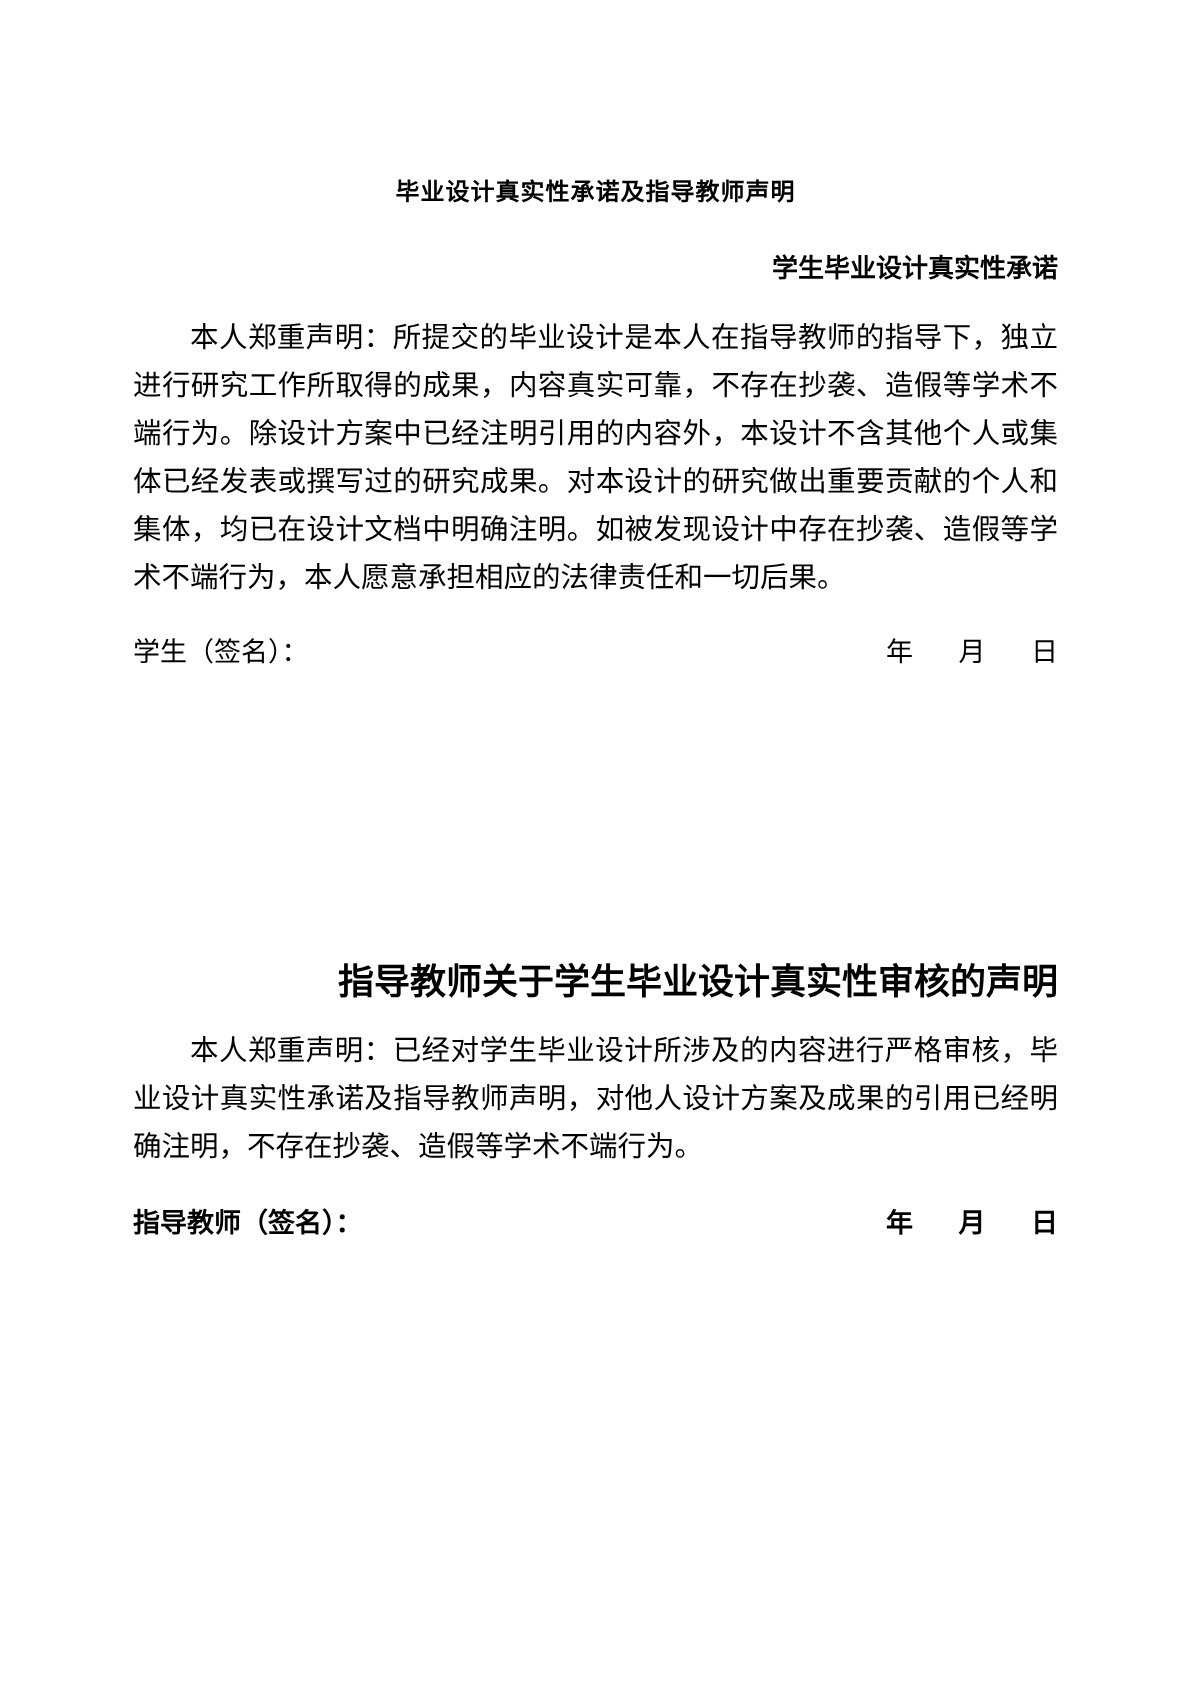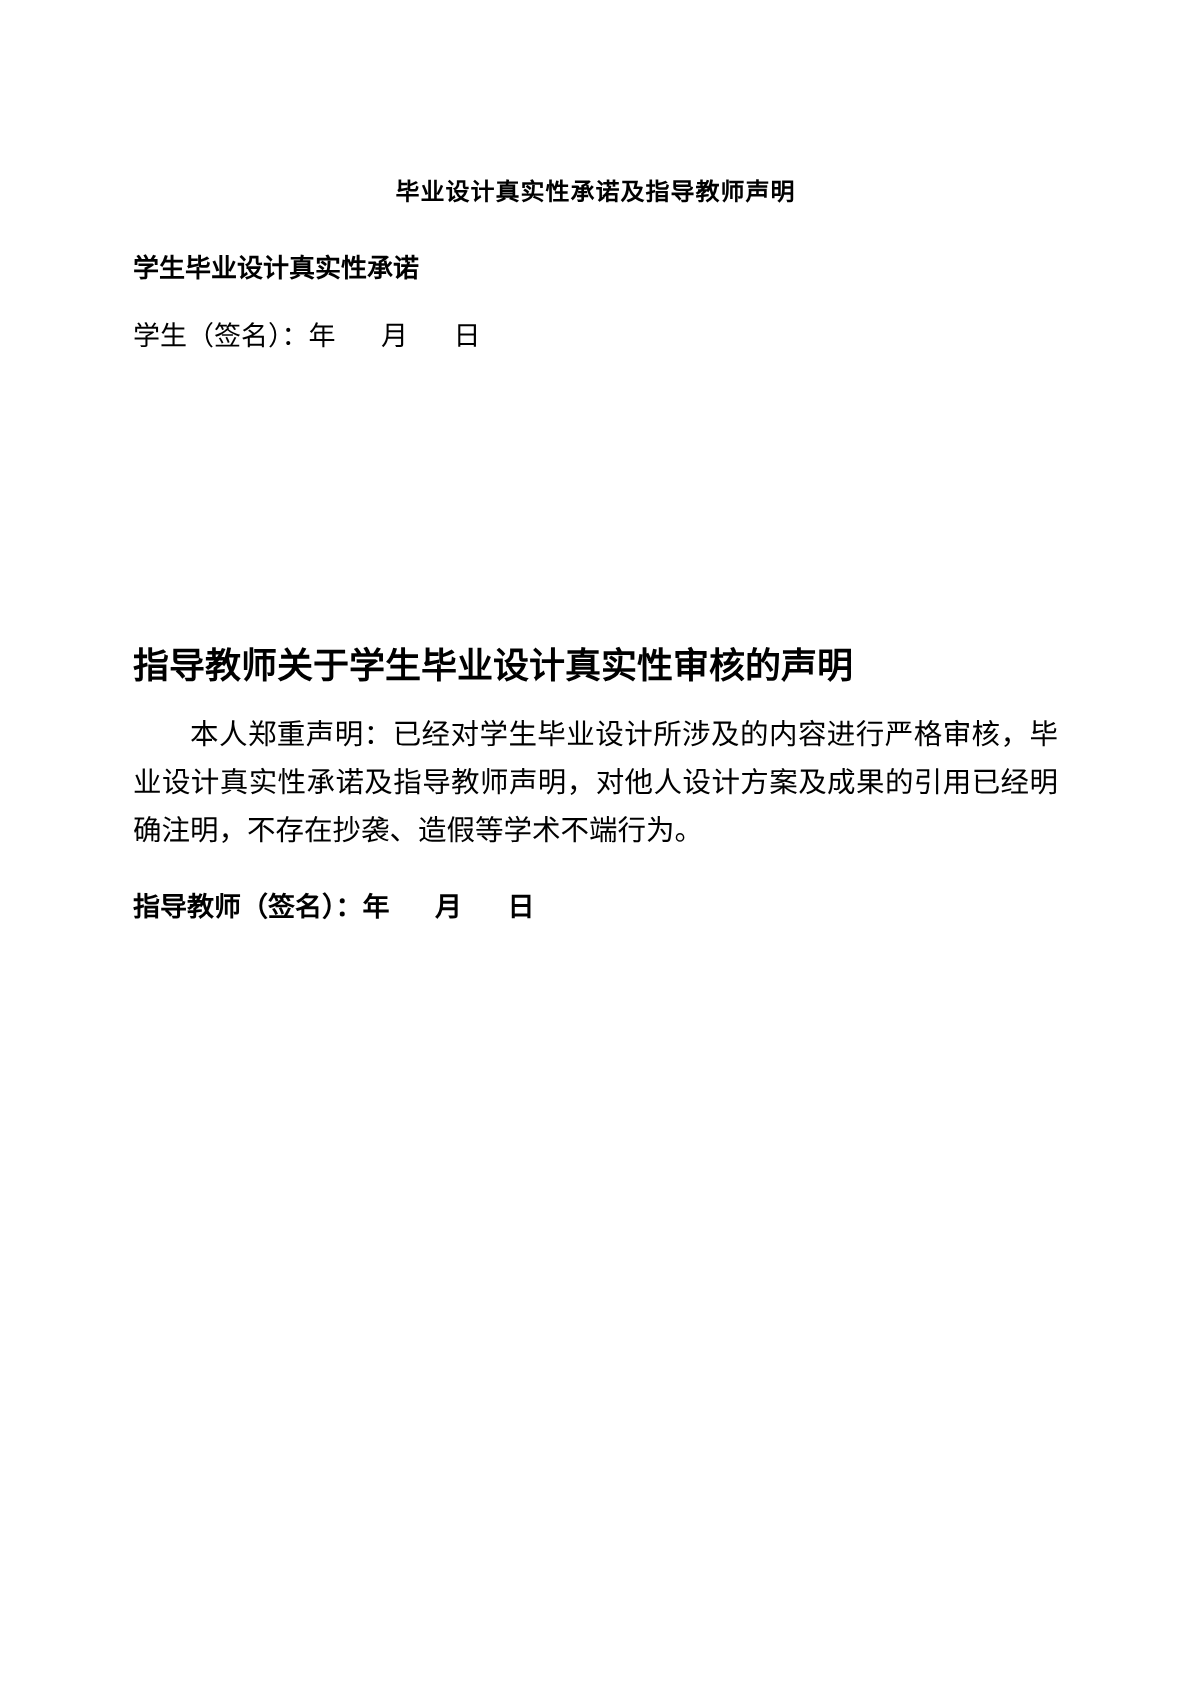--- a/index.html
+++ b/index.html
@@ -21,21 +21,21 @@
     .main-title {
       margin-top: 172px;
       text-align: center;
       font-family: "Liberation Sans", "DejaVu Sans", sans-serif;
       font-weight: bold;
       font-size: 24px;
       line-height: 40px;
       letter-spacing: 1px;
     }
     .section-title {
-      text-align: left;
+      text-align: right;
       font-weight: bold;
       line-height: 34px;
     }
     .section-student .section-title {
       margin-top: 40px;
       font-size: 26px;
     }
     .section-advisor .section-title {
       margin-top: 289px;
       font-size: 36px;
@@ -44,21 +44,21 @@
       margin-top: 28px;
       font-size: 28.5px;
       line-height: 48px;
       text-align: justify;
       text-indent: 2em;
       word-break: normal;
       line-break: strict;
     }
     .sig-row {
       display: flex;
-      justify-content: flex-start;
+      justify-content: space-between;
       align-items: baseline;
       font-size: 27px;
       line-height: 48px;
     }
     .section-student .sig-row { margin-top: 26px; }
     .section-advisor .sig-row { margin-top: 28px; font-weight: bold; }
     .date-group {
       display: flex;
       justify-content: space-between;
       width: 172px;
@@ -68,20 +68,21 @@
 </head>
 <body>
 
 <main class="page">
 
   <h1 class="main-title">毕业设计真实性承诺及指导教师声明</h1>
 
   <section class="section-student">
     <h2 class="section-title">学生毕业设计真实性承诺</h2>
 
+    <p class="body-text">本人郑重声明：所提交的毕业设计是本人在指导教师的指导下，独立进行研究工作所取得的成果，内容真实可靠，不存在抄袭、造假等学术不端行为。除设计方案中已经注明引用的内容外，本设计不含其他个人或集体已经发表或撰写过的研究成果。对本设计的研究做出重要贡献的个人和集体，均已在设计文档中明确注明。如被发现设计中存在抄袭、造假等学术不端行为，本人愿意承担相应的法律责任和一切后果。</p>
 
     <div class="sig-row">
       <span>学生（签名）：</span>
       <span class="date-group">
         <span>年</span>
         <span>月</span>
         <span>日</span>
       </span>
     </div>
   </section>

